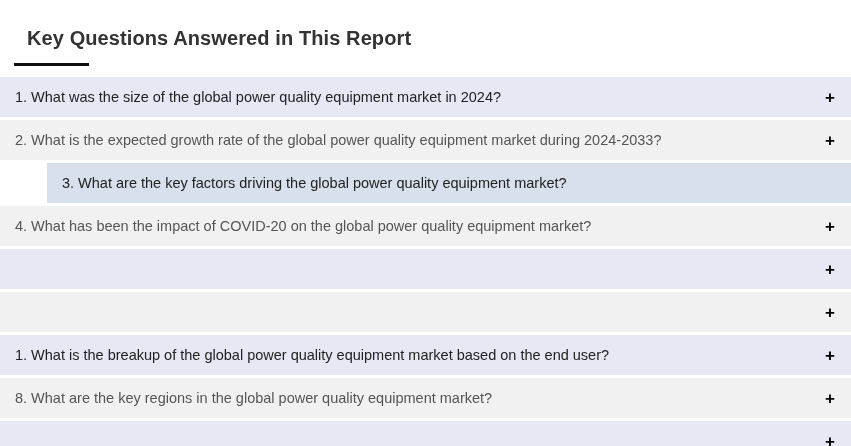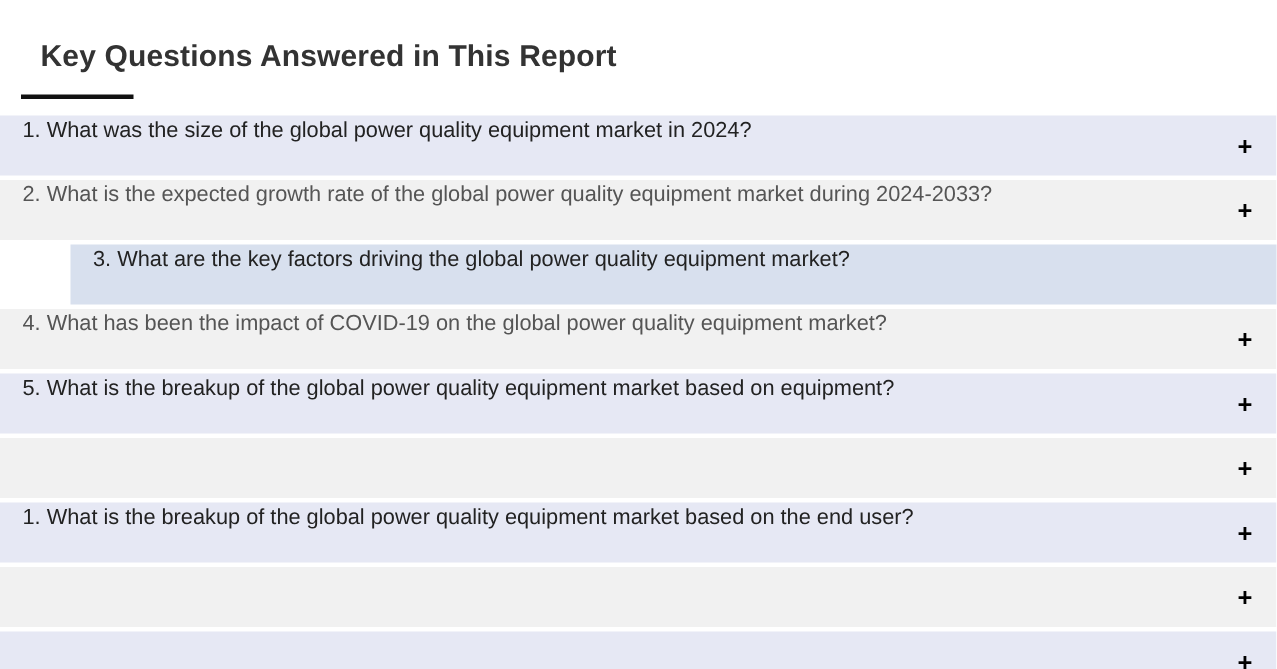--- a/index.html
+++ b/index.html
@@ -47,21 +47,21 @@
     margin-top: 11px;
     width: 851px;
   }
   .faq-row {
     position: relative;
     width: 851px;
     height: 40px;
     box-sizing: border-box;
     margin-bottom: 3px;
     display: flex;
-    align-items: flex-start;
+    align-items: center;
     cursor: pointer;
   }
   .faq-row:last-child {
     margin-bottom: 0;
   }
 
   
   .faq-row.tone-alt {
     background: #e6e8f4;
   }
@@ -124,35 +124,35 @@
       </div>
       <div class="faq-row tone-base" aria-expanded="false">
         <div class="faq-question">2. What is the expected growth rate of the global power quality equipment market during 2024-2033?</div>
         <div class="faq-toggle">+</div>
       </div>
       <div class="faq-row tone-hover" aria-expanded="false">
         <div class="faq-question">3. What are the key factors driving the global power quality equipment market?</div>
         <div class="faq-toggle">+</div>
       </div>
       <div class="faq-row tone-base" aria-expanded="false">
-        <div class="faq-question">4. What has been the impact of COVID-19 on the global power quality equipment market?</div>
+        <div class="faq-question">4. What has been the impact of COVID-20 on the global power quality equipment market?</div>
         <div class="faq-toggle">+</div>
       </div>
       <div class="faq-row tone-alt" aria-expanded="false">
-        <div class="faq-question">5. What is the breakup of the global power quality equipment market based on equipment?</div>
         <div class="faq-toggle">+</div>
       </div>
       <div class="faq-row tone-base" aria-expanded="false">
         <div class="faq-toggle">+</div>
       </div>
       <div class="faq-row tone-alt" aria-expanded="false">
         <div class="faq-question">1. What is the breakup of the global power quality equipment market based on the end user?</div>
         <div class="faq-toggle">+</div>
       </div>
       <div class="faq-row tone-base" aria-expanded="false">
+        <div class="faq-question">8. What are the key regions in the global power quality equipment market?</div>
         <div class="faq-toggle">+</div>
       </div>
       <div class="faq-row tone-alt" aria-expanded="false">
         <div class="faq-toggle">+</div>
       </div>
     </div>
 
 </div>
 
 </body></html>

